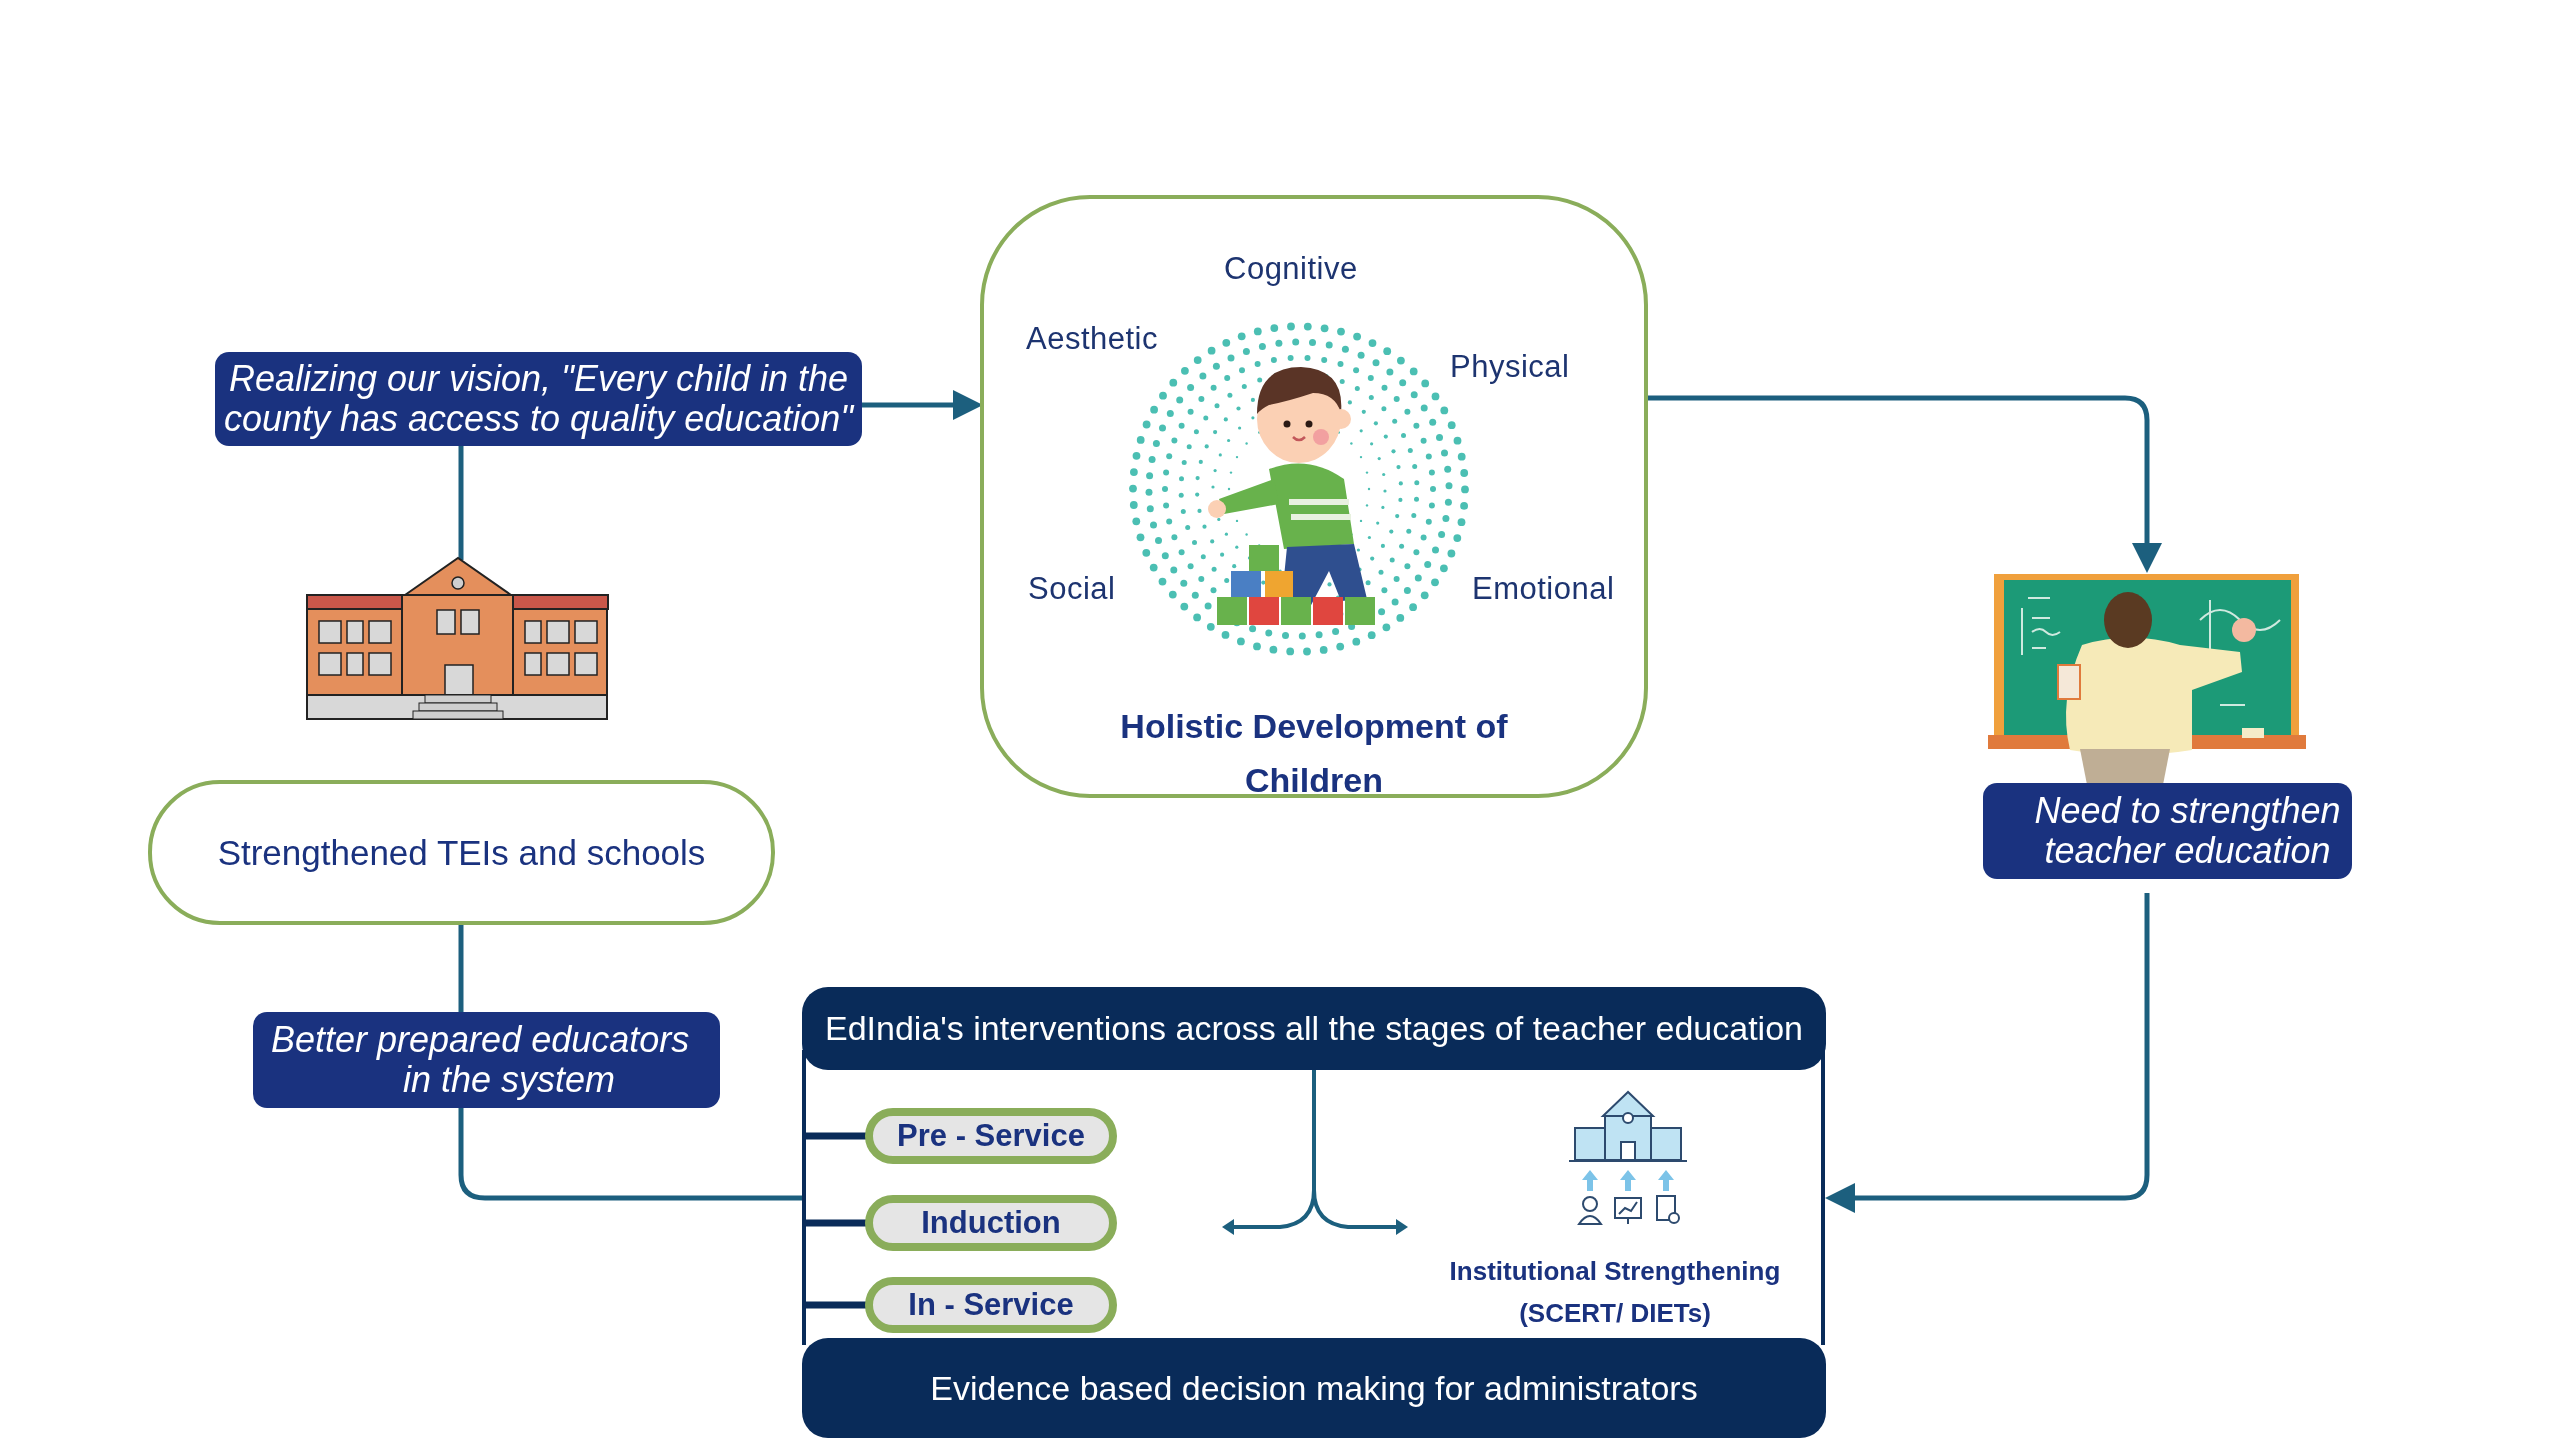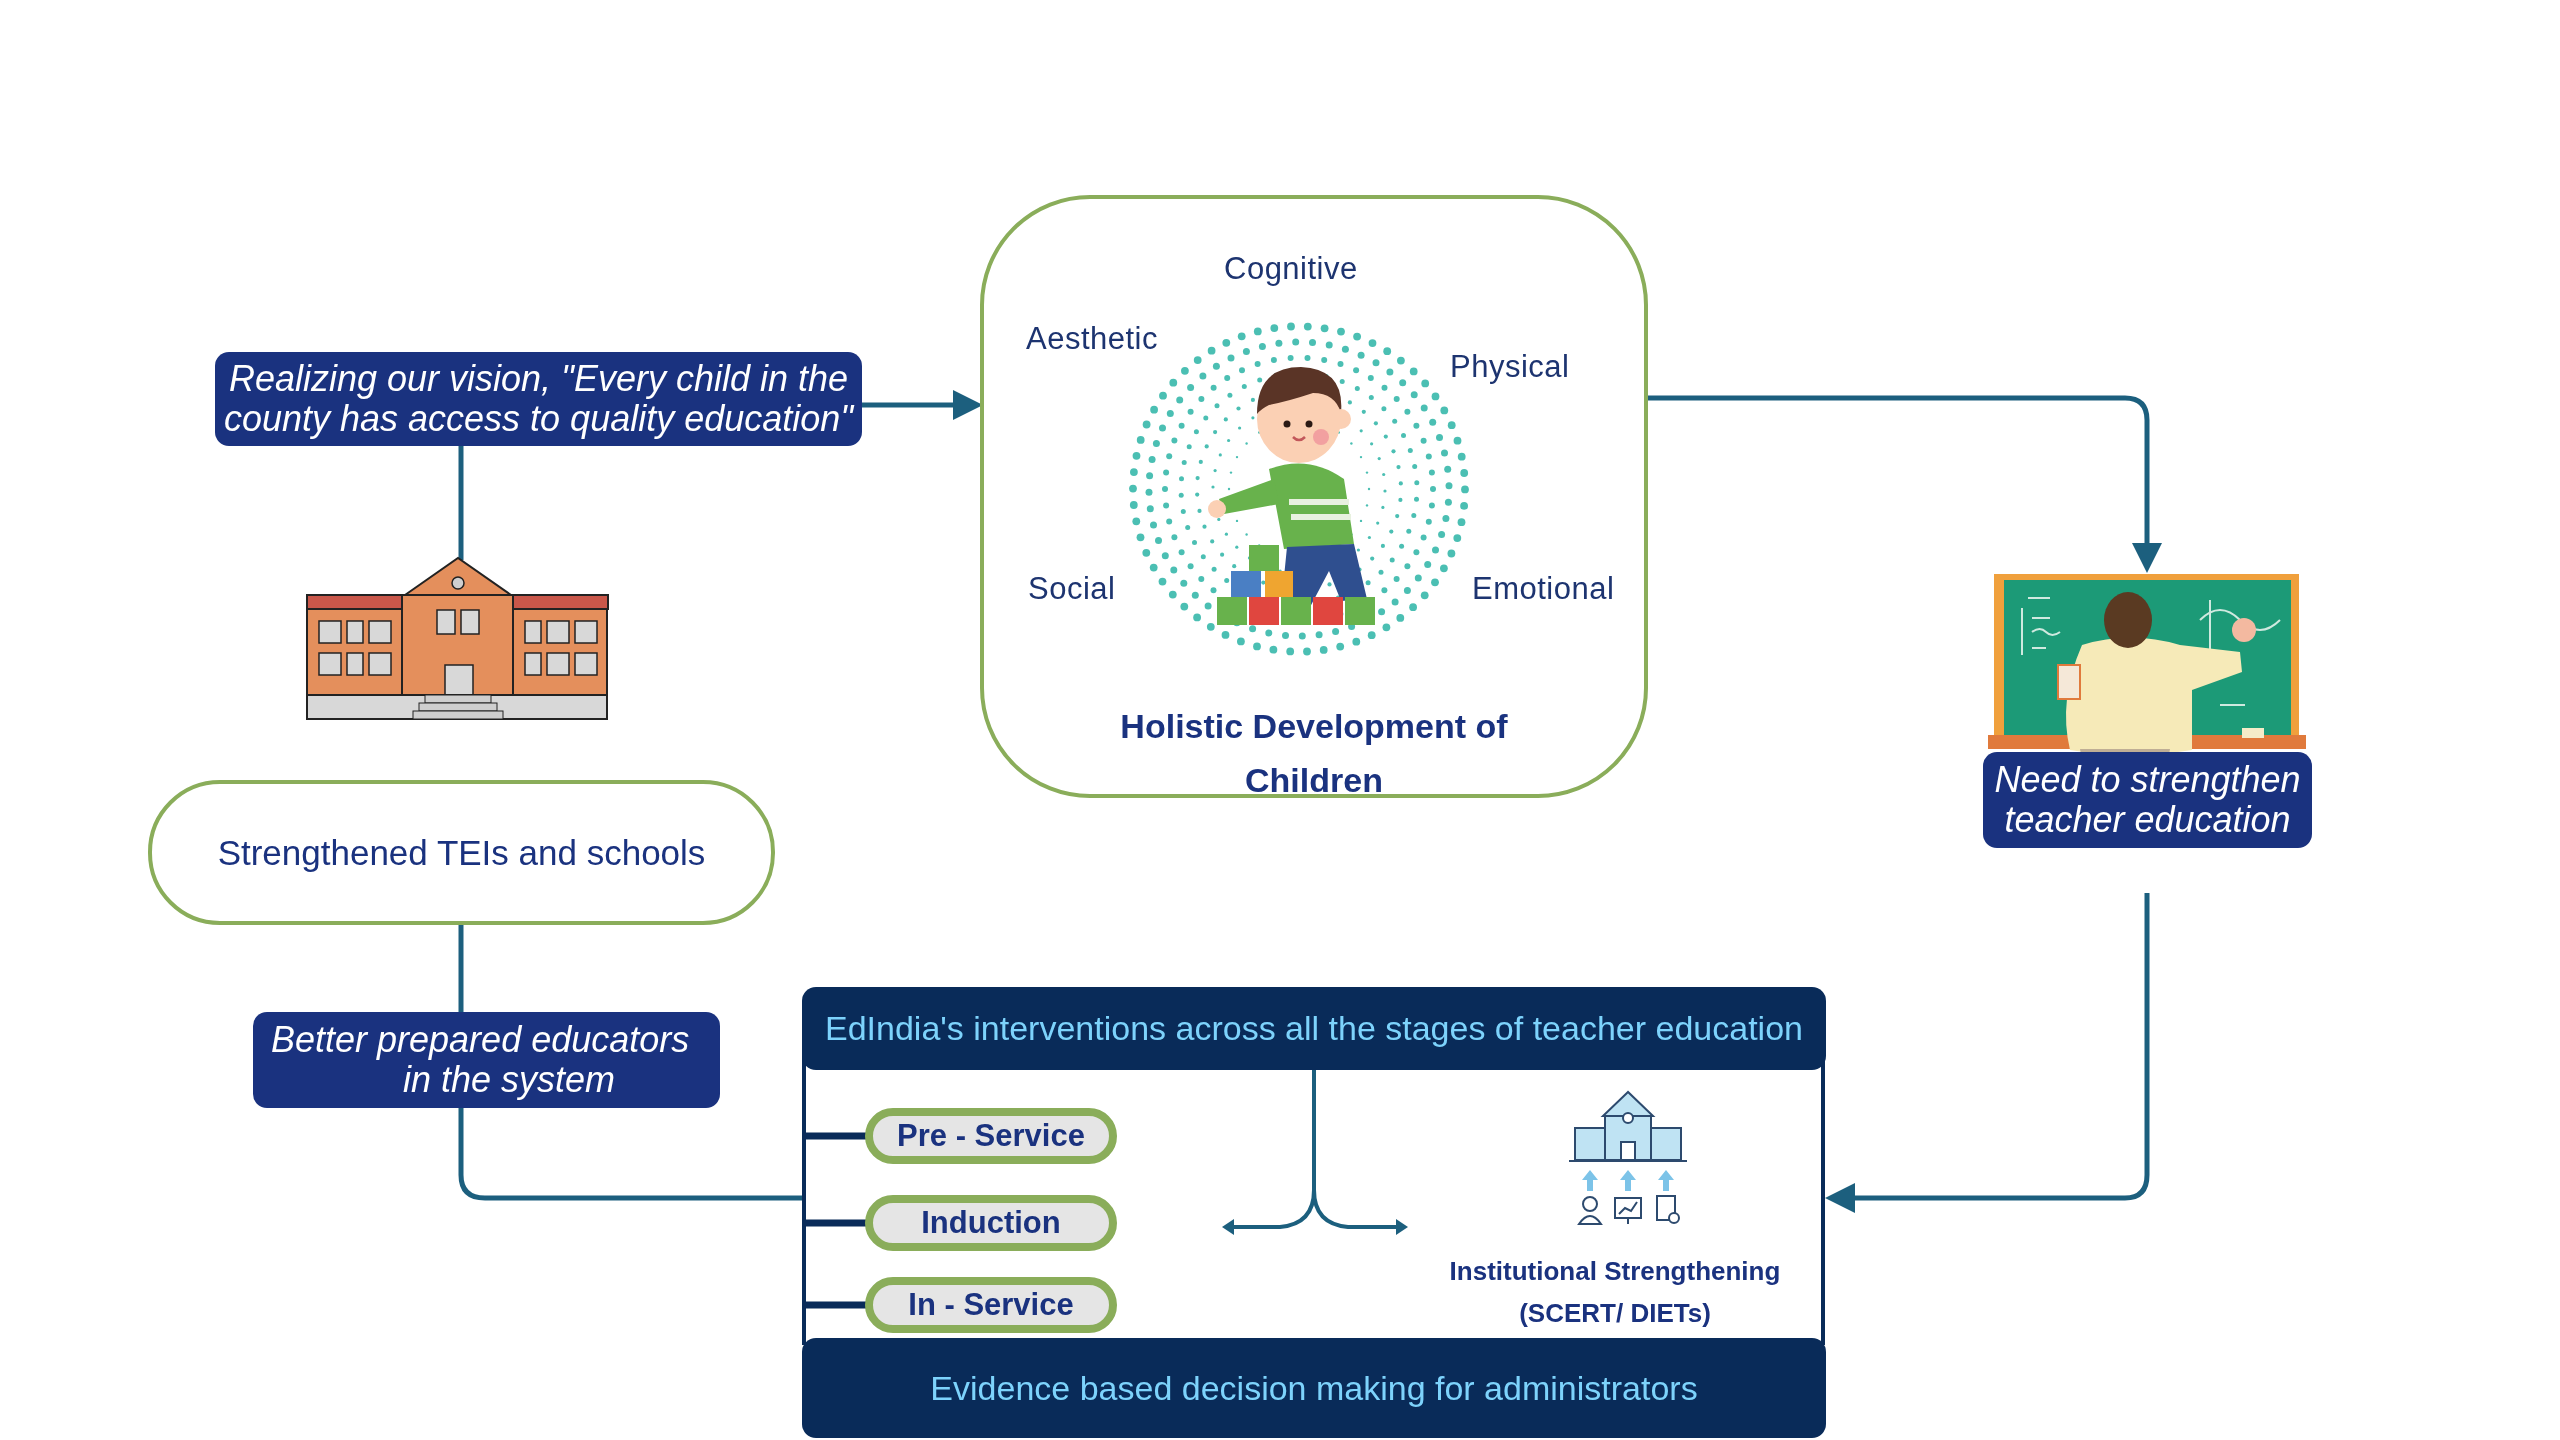--- a/index.html
+++ b/index.html
@@ -1,21 +1,21 @@
 <!DOCTYPE html>
 <html><head>
 <meta charset="utf-8">
 <style>
   html, body { margin:0; padding:0; background:#ffffff; }
   body { width:2560px; height:1440px; position:relative; overflow:hidden; font-family:"Liberation Sans", sans-serif; }
   .abs { position:absolute; }
   .navy-label { background:#1a327f; color:#ffffff; font-style:italic; border-radius:14px; display:flex; flex-direction:column; justify-content:center; align-items:center; font-size:36px; line-height:40px; text-align:center; }
   .green-box { border:4px solid #8aad5a; background:#ffffff; box-sizing:border-box; }
   .dim-label { color:#1d3470; font-size:31px; letter-spacing:0.5px; }
-  .bar { background:#092b59; color:#7dd3fc; border-radius:14px; display:flex; align-items:center; justify-content:center; font-size:34px; }
+  .bar { background:#092b59; color:#ffffff; border-radius:26px; display:flex; align-items:center; justify-content:center; font-size:34px; }
   .pill { border:8px solid #8aad5a; border-radius:34px; background:#e5e5e5; box-sizing:border-box; color:#1a327f; font-weight:bold; font-size:31px; display:flex; align-items:center; justify-content:center; }
   svg { position:absolute; left:0; top:0; }
 </style>
 </head>
 <body>
 
 <svg width="2560" height="1440">
   <defs>
     <marker id="arrowhead" markerWidth="6" markerHeight="6" refX="3" refY="3" orient="auto">
       <path d="M0,0 L6,3 L0,6 Z" fill="#1c5f7e"></path>
@@ -455,21 +455,21 @@
   </g>
   <rect x="262" y="168" width="22" height="10" fill="#f5ecc8"></rect>
 
   <path d="M102,85 Q150,70 200,85 L260,92 L262,112 L212,130 L212,190 Q150,200 90,190 Q78,140 102,85 Z" fill="#f6eab8"></path>
   <ellipse cx="148" cy="60" rx="24" ry="28" fill="#5a3a22"></ellipse>
   <circle cx="264" cy="70" r="12" fill="#f3b9a0"></circle>
   <path d="M100,189 L190,189 L180,240 L110,240 Z" fill="#bfae95"></path>
   <rect x="78" y="105" width="22" height="34" fill="#f5e8d8" stroke="#e07a3c" stroke-width="2"></rect>
 </svg>
 
-<div class="abs navy-label" style="left:1983px; top:752px; width:329px; height:96px;">
+<div class="abs navy-label" style="left:1983px; top:783px; width:329px; height:96px;padding-left:40px;">
   <span>Need to strengthen</span>
   <span>teacher education</span>
 </div>
 
 <div class="abs navy-label" style="left:253px; top:1012px; width:467px; height:96px; align-items:flex-start; padding-left:18px; box-sizing:border-box;">
   <span>Better prepared educators</span>
   <span style="padding-left:132px;">in the system</span>
 </div>
 
 <div class="abs bar" style="left:802px; top:987px; width:1024px; height:83px;">EdIndia's interventions across all the stages of teacher education</div>

